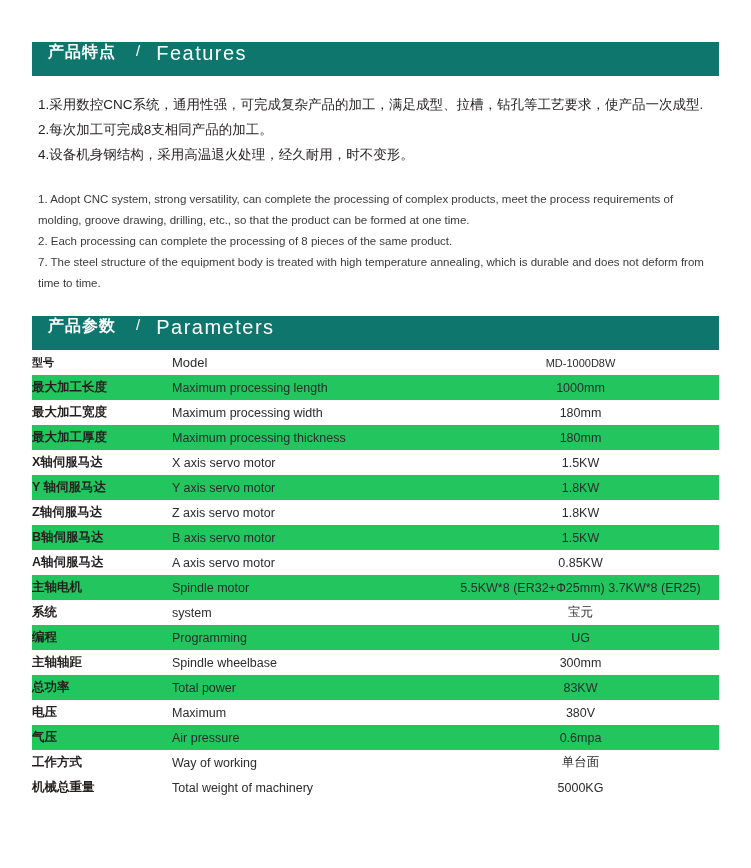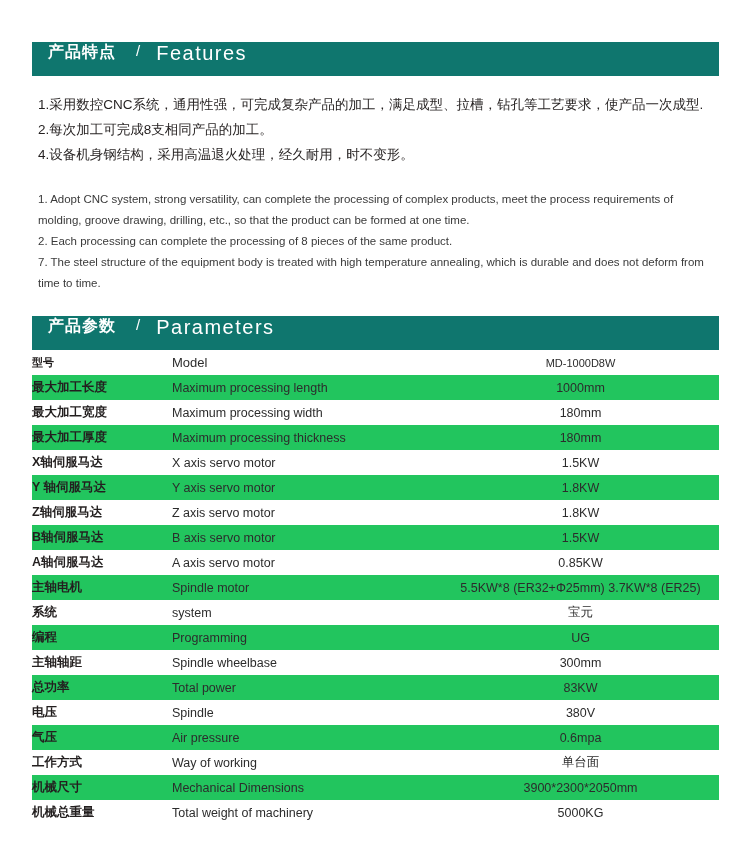--- a/index.html
+++ b/index.html
@@ -207,38 +207,33 @@
           <td class="c-name">Spindle wheelbase</td>
           <td class="c-value">300mm</td>
         </tr>
         <tr class="alt">
           <td class="c-model">总功率</td>
           <td class="c-name">Total power</td>
           <td class="c-value">83KW</td>
         </tr>
         <tr>
           <td class="c-model">电压</td>
-          <td class="c-name">Spindle</td>
+          <td class="c-name">Maximum</td>
           <td class="c-value">380V</td>
         </tr>
         <tr class="alt">
           <td class="c-model">气压</td>
           <td class="c-name">Air pressure</td>
           <td class="c-value">0.6mpa</td>
         </tr>
         <tr>
           <td class="c-model">工作方式</td>
           <td class="c-name">Way of working</td>
           <td class="c-value">单台面</td>
         </tr>
-        <tr class="alt">
-          <td class="c-model">机械尺寸</td>
-          <td class="c-name">Mechanical Dimensions</td>
-          <td class="c-value">3900*2300*2050mm</td>
-        </tr>
         <tr>
           <td class="c-model">机械总重量</td>
           <td class="c-name">Total weight of machinery</td>
           <td class="c-value">5000KG</td>
         </tr>
       </tbody>
   </table>
 
 </div>
 

